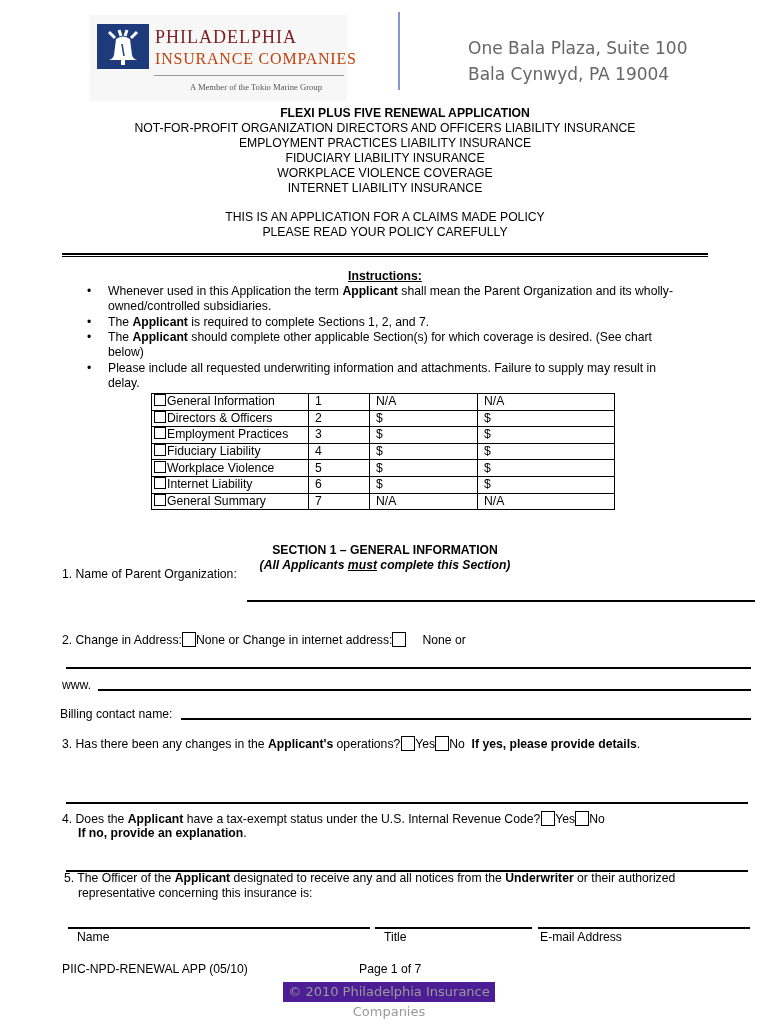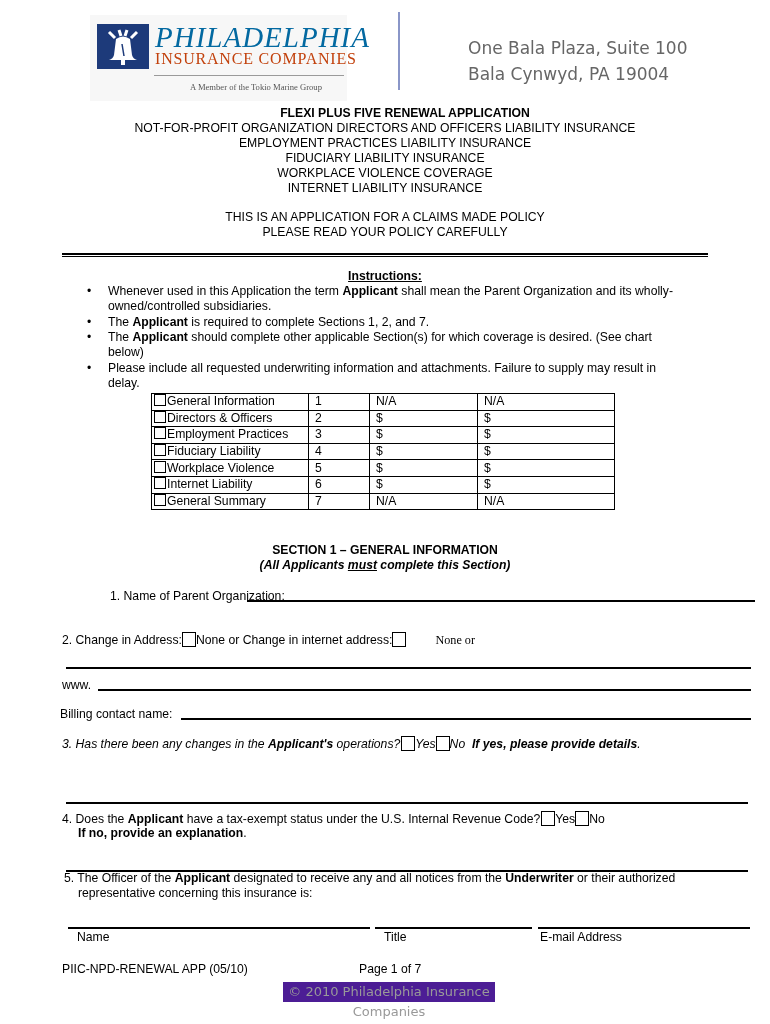--- a/index.html
+++ b/index.html
@@ -2,22 +2,22 @@
 <html><head>
 <meta charset="utf-8">
 <style>
   html, body { margin:0; padding:0; background:#ffffff; }
   body { width:770px; height:1024px; position:relative; overflow:hidden;
          font-family:"Liberation Sans", sans-serif; color:#000; font-size:12.2px; }
   .abs { position:absolute; }
   
   .logo-wrap { left:90px; top:15px; width:257px; height:86px; background:#f7f7f7; }
   .logo-box { left:97px; top:24px; width:52px; height:45px; background:#1d3a7a; }
-  .logo-name { left:155px; top:23px; font-family:"Liberation Serif", serif; color:#0369a1;
-               font-size:29px; letter-spacing:1px; line-height:28px;font-style:italic; }
+  .logo-name { left:155px; top:23px; font-family:"Liberation Serif", serif; color:#7f1d1d;
+               font-size:18px; letter-spacing:1px; line-height:28px; }
   .logo-sub { left:155px; top:50px; font-family:"Liberation Serif", serif; color:#c2410c;
               font-size:16px; letter-spacing:0.8px; line-height:18px; }
   .logo-rule { left:154px; top:75px; width:190px; height:1px; background:#9a9a9a; }
   .logo-member { left:190px; top:82px; font-family:"Liberation Serif", serif; color:#555;
                  font-size:8.6px; }
   .vline { left:398px; top:12px; width:1.5px; height:78px; background:#8a96c8; }
   .addr { left:468px; font-family:"DejaVu Sans", sans-serif; color:#666; font-size:17px; }
   
   .center { left:0; width:770px; text-align:center; }
   .title-line { font-size:12.2px; line-height:15px; }
@@ -127,35 +127,35 @@
     <td class="c2">7</td>
     <td class="c3">N/A</td>
     <td class="c4">N/A</td>
   </tr>
 </tbody>
   </table>
 
 <div class="abs center title-line bold" style="top:543px;">SECTION 1 – GENERAL INFORMATION</div>
 <div class="abs center title-line bold" style="top:558px;font-style:italic;"><span>(All Applicants </span><span class="u">must</span><span> complete this Section)</span></div>
 
-<div class="abs" style="left:62px; top:589px;margin-left:48px;">1. Name of Parent Organization:</div>
+<div class="abs" style="left:62px; top:567px;">1. Name of Parent Organization:</div>
 <div class="abs line" style="left:247px; top:600px; width:508px;"></div>
 
 <div class="abs" style="left:62px; top:632px;">
-  <span>2. Change in Address:</span><span class="cbl"></span><span>None or  Change in internet address:</span><span class="cbl"></span><span style="margin-left:29px;font-family:Liberation Serif, serif;">None or</span>
+  <span>2. Change in Address:</span><span class="cbl"></span><span>None or  Change in internet address:</span><span class="cbl"></span><span style="margin-left:16px;">None or</span>
 </div>
 <div class="abs line" style="left:66px; top:667px; width:685px;"></div>
 
 <div class="abs" style="left:62px; top:678px;">www.</div>
 <div class="abs line" style="left:98px; top:689px; width:653px;"></div>
 
 <div class="abs" style="left:60px; top:707px;">Billing contact name:</div>
 <div class="abs line" style="left:181px; top:718px; width:570px;"></div>
 
-<div class="abs" style="left:62px; top:736px;font-style:italic;">
+<div class="abs" style="left:62px; top:736px;">
   <span>3. Has there been any changes in the </span><b>Applicant's</b><span> operations?</span><span class="cbl" style="margin-left:1px;"></span><span>Yes</span><span class="cbl"></span><span>No</span>&nbsp; <b>If yes, please provide details</b>.
 </div>
 <div class="abs line" style="left:66px; top:802px; width:682px;"></div>
 
 <div class="abs" style="left:62px; top:811px;">
   <span>4. Does the </span><b>Applicant</b><span> have a tax-exempt status under the U.S. Internal Revenue Code?</span><span class="cbl" style="margin-left:1px;"></span><span>Yes</span><span class="cbl"></span><span>No</span>
 </div>
 <div class="abs" style="left:78px; top:826px;"><b>If no, provide an explanation</b>.</div>
 <div class="abs line" style="left:66px; top:870px; width:682px;"></div>
 

